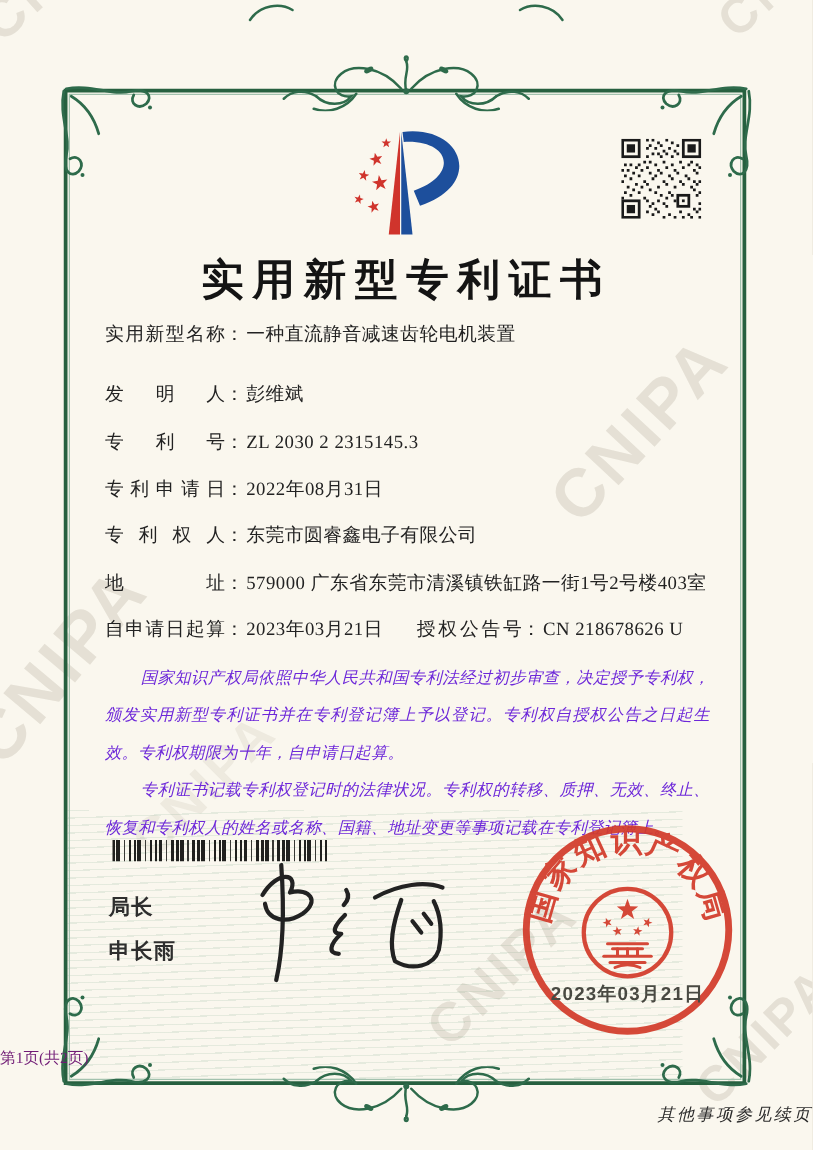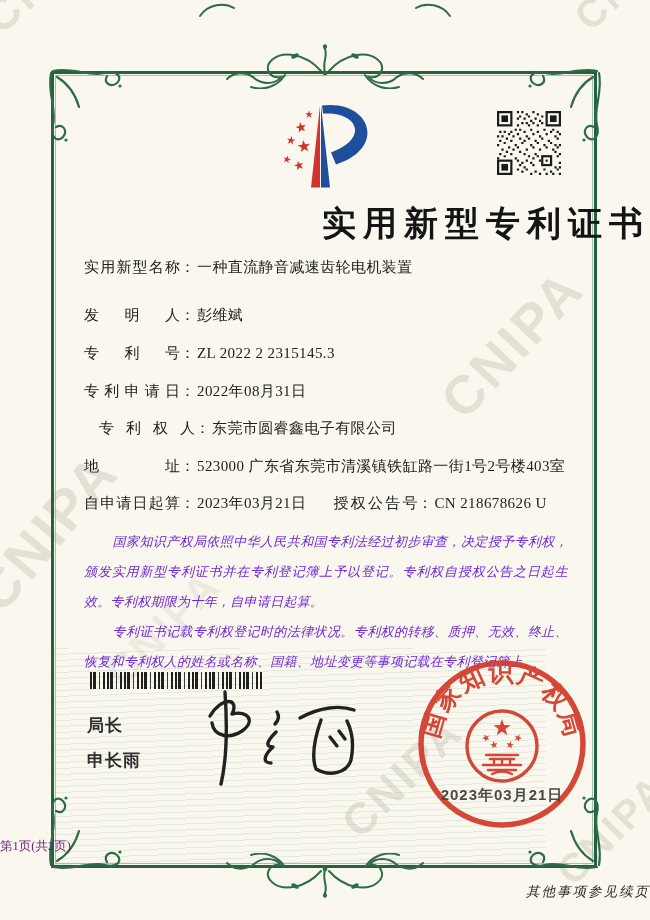--- a/index.html
+++ b/index.html
@@ -26,21 +26,21 @@
   }
   .frame::after{
     content:"";position:absolute;inset:1px;border:1px solid #a3c2ae;
   }
   .orn{position:absolute;z-index:2;pointer-events:none;}
   
   .cert-no{position:absolute;left:84px;top:110px;z-index:3;font-size:15px;letter-spacing:1px;color:#262626;}
   .logo{position:absolute;left:278px;top:98px;z-index:3;}
   .qr{position:absolute;left:497px;top:111px;z-index:3;}
   .title{
-    position:absolute;left:0;top:201px;width:650px;z-index:3;text-align:right;
+    position:absolute;left:0;top:201px;width:650px;z-index:3;text-align:center;
     font-size:34px;font-weight:bold;letter-spacing:7px;color:#141414;
   }
   
   .frow{position:absolute;left:84px;z-index:3;font-size:15px;white-space:nowrap;color:#222;}
   .flabel{display:inline-block;text-align:justify;text-align-last:justify;vertical-align:bottom;}
   .w96{width:96px;}
   .w84{width:84px;}
   .fcolon{display:inline-block;margin-right:2px;}
   .fvalue{letter-spacing:.4px;}
   .pair2{margin-left:27px;}
@@ -224,30 +224,30 @@
 
   <div class="title">实用新型专利证书</div>
 
   <div class="frow" style="top:306px;">
     <span class="flabel w96">发明人</span><span class="fcolon">：</span><span class="fvalue">彭维斌</span>
   </div>
   <div class="frow" style="top:258px;">
     <span class="flabel w96">实用新型名称</span><span class="fcolon">：</span><span class="fvalue">一种直流静音减速齿轮电机装置</span>
   </div>
   <div class="frow" style="top:344px;">
-    <span class="flabel w96">专利号</span><span class="fcolon">：</span><span class="fvalue">ZL 2022 2 2315145.3</span>
+    <span class="flabel w96">专利号</span><span class="fcolon">：</span><span class="fvalue">ZL 2030 2 2315145.3</span>
   </div>
   <div class="frow" style="top:382px;">
     <span class="flabel w96">专利申请日</span><span class="fcolon">：</span><span class="fvalue">2022年08月31日</span>
   </div>
-  <div class="frow" style="top:419px;margin-left:15px;">
+  <div class="frow" style="top:419px;">
     <span class="flabel w96">专利权人</span><span class="fcolon">：</span><span class="fvalue">东莞市圆睿鑫电子有限公司</span>
   </div>
   <div class="frow" style="top:457px;">
-    <span class="flabel w96">地址</span><span class="fcolon">：</span><span class="fvalue">523000 广东省东莞市清溪镇铁缸路一街1号2号楼403室</span>
+    <span class="flabel w96">地址</span><span class="fcolon">：</span><span class="fvalue">579000 广东省东莞市清溪镇铁缸路一街1号2号楼403室</span>
   </div>
   <div class="frow" style="top:494px;">
     <span class="flabel w96">自申请日起算</span><span class="fcolon">：</span><span class="fvalue">2023年03月21日</span><span class="pair2"><span class="flabel w84">授权公告号</span><span class="fcolon">：</span><span class="fvalue">CN 218678626 U</span></span>
   </div>
 
   <div class="body-text">
     <p>国家知识产权局依照中华人民共和国专利法经过初步审查，决定授予专利权，颁发实用新型专利证书并在专利登记簿上予以登记。专利权自授权公告之日起生效。专利权期限为十年，自申请日起算。</p>
     <p>专利证书记载专利权登记时的法律状况。专利权的转移、质押、无效、终止、恢复和专利权人的姓名或名称、国籍、地址变更等事项记载在专利登记簿上。</p>
   </div>
 

